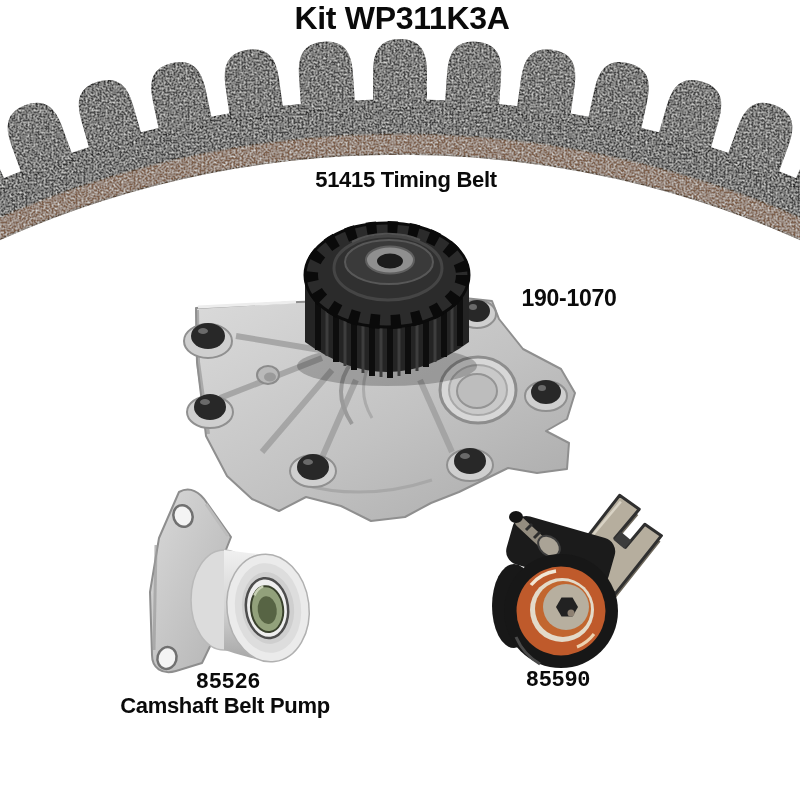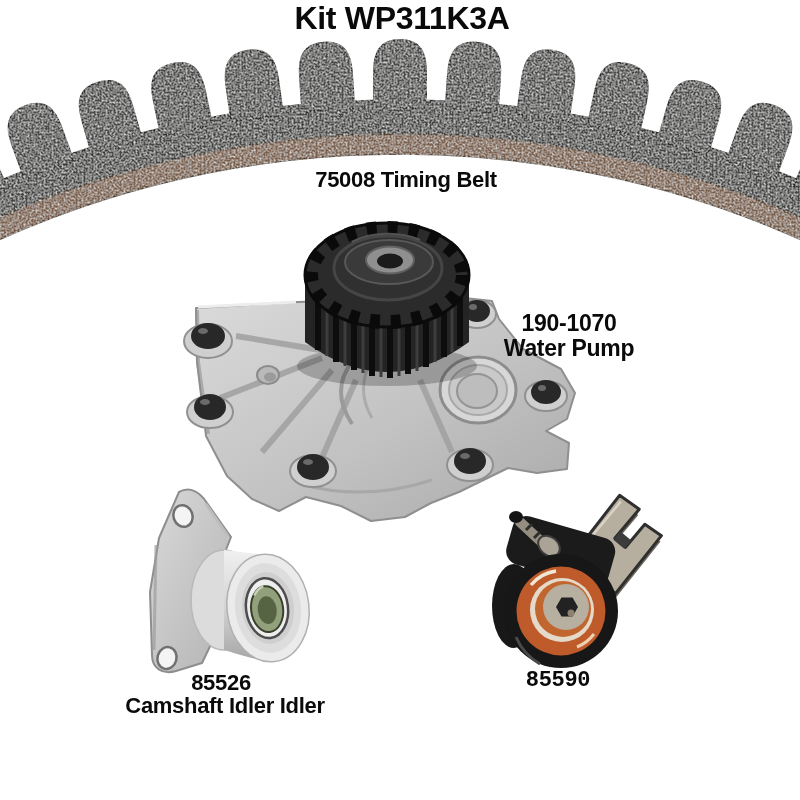--- a/index.html
+++ b/index.html
@@ -200,25 +200,24 @@
     <circle cx="566" cy="607" r="23" fill="#b7af9f"></circle>
     <path d="M578,607 L572.5,616.5 L561.5,616.5 L556,607 L561.5,597.5 L572.5,597.5 Z" fill="#222222"></path>
     <circle cx="571" cy="613" r="3.5" fill="#8e8172"></circle>
     <path d="M531,585 A40,40 0 0 1 556,571" stroke="#f1e7d6" stroke-width="3.5" fill="none"></path>
     <path d="M594,634 A40,40 0 0 1 577,647" stroke="#ecd2b0" stroke-width="3" fill="none"></path>
   </g>
 </svg>
 
   <div class="lbl title" style="left:402px;top:0px;">Kit WP311K3A</div>
 
-  <div class="lbl part" style="left:406px;top:167px;">75008 Timing Belt</div>
-
-  <div class="lbl pump" style="left:569px;top:311px;">
+  <div class="lbl part" style="left:406px;top:167px;">51415 Timing Belt</div>
+
+  <div class="lbl pump" style="left:569px;top:286px;">
     <div>190-1070</div>
-    <div>Water Pump</div>
   </div>
 
-  <div class="lbl part" style="left:221px;top:670px;">85526</div>
-  <div class="lbl part" style="left:225px;top:693px;">Camshaft Idler Idler</div>
+  <div class="lbl part" style="left:228px;top:670px;font-family:Liberation Mono, monospace;">85526</div>
+  <div class="lbl part" style="left:225px;top:693px;">Camshaft Belt Pump</div>
 
   <div class="lbl part" style="left:558px;top:668px;font-family:Liberation Mono, monospace;">85590</div>
 
 </div>
 
 </body></html>

